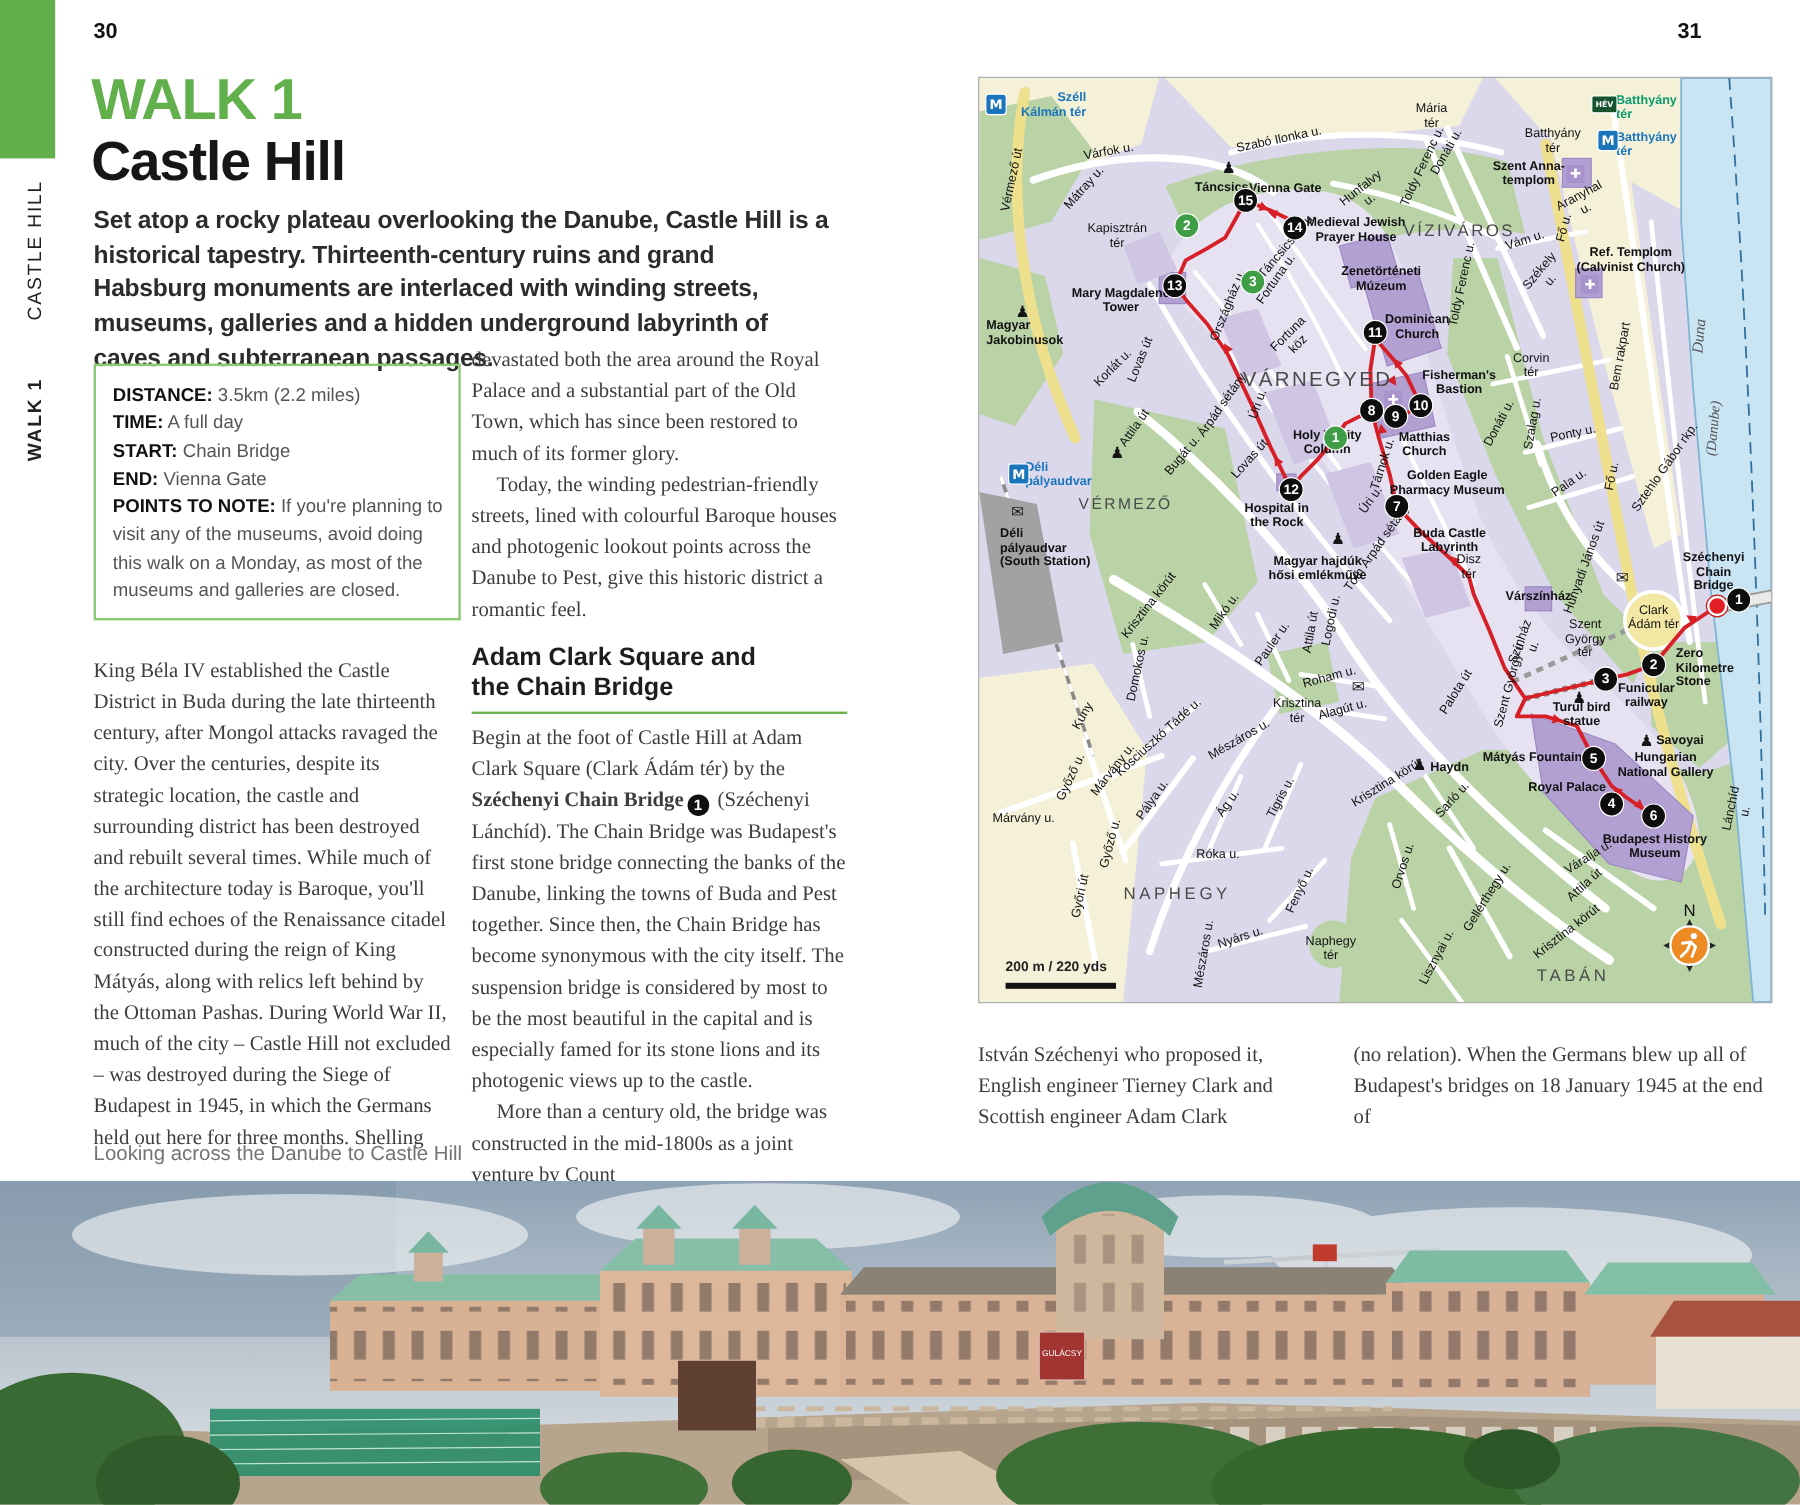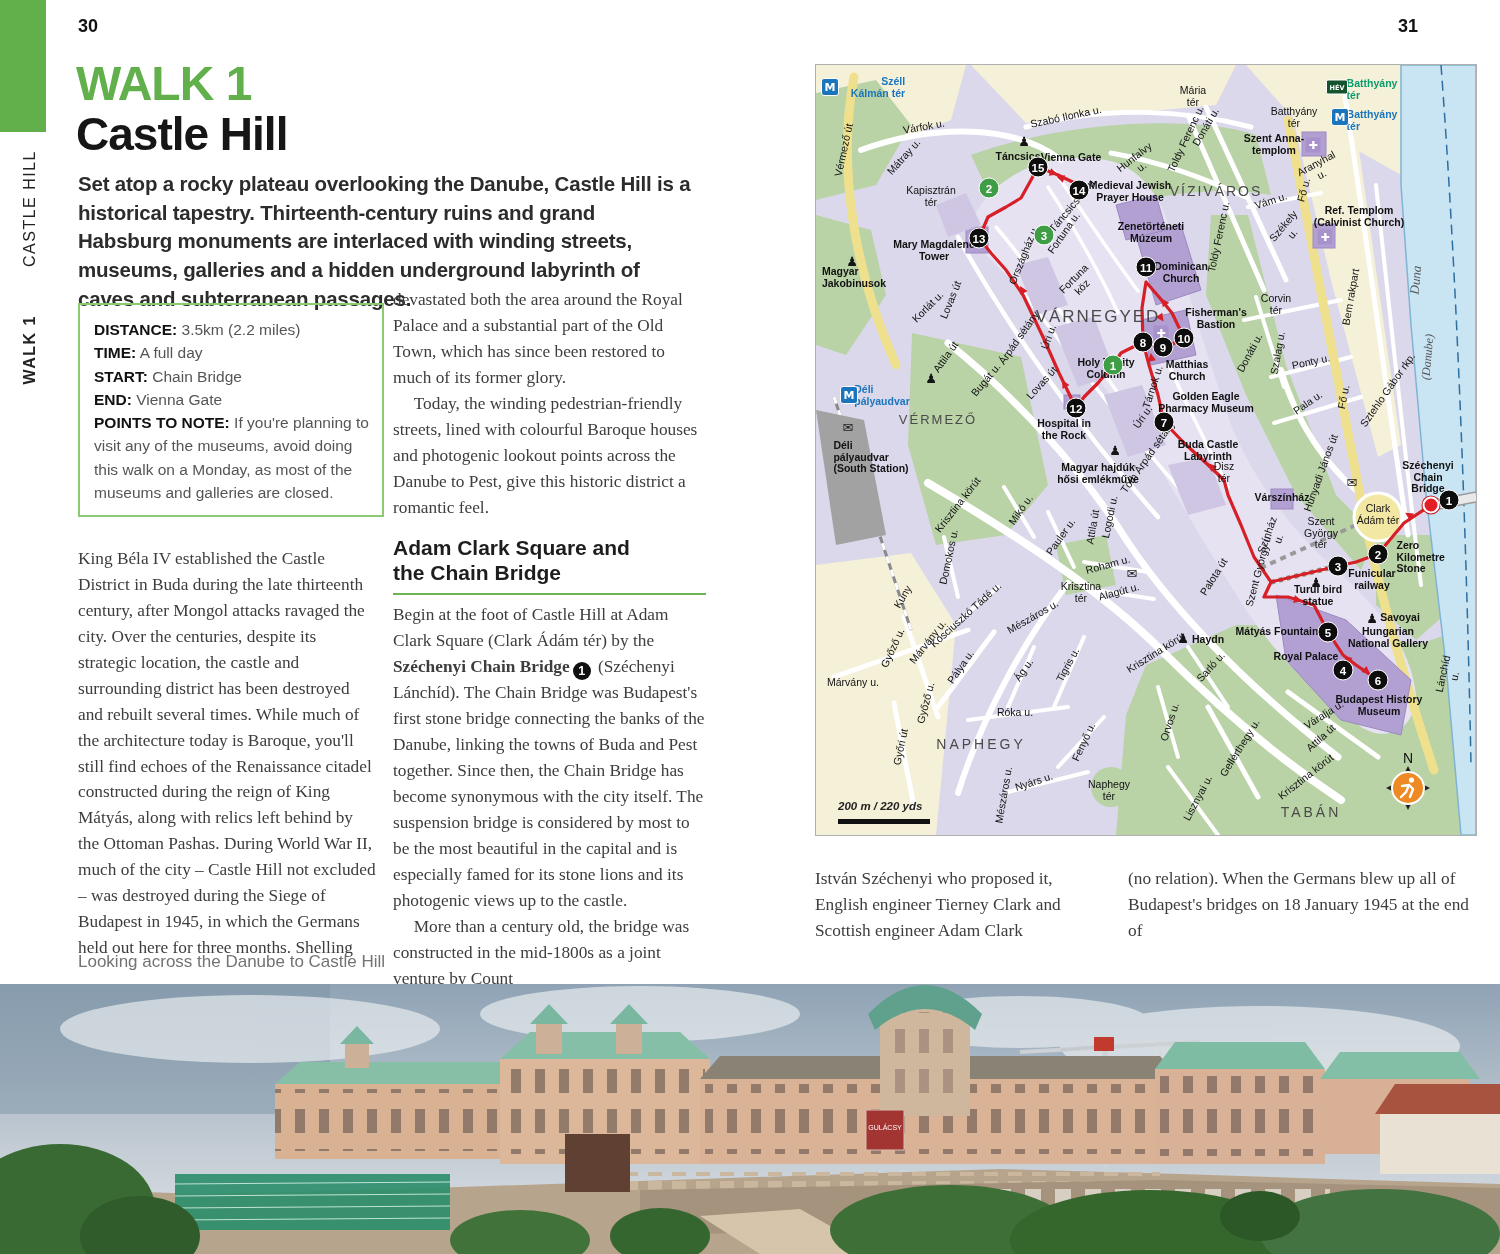--- a/index.html
+++ b/index.html
@@ -65,21 +65,21 @@
   .micon.hev{width:20px;height:13px;background:#14532d;color:#fff;font-size:6.5px;
              font-weight:bold;display:flex;align-items:center;justify-content:center;
              border-radius:2px;border:1px solid #fff;}
   .micon.statue{font-size:13px;color:#151515;}
   .micon.church{width:15px;height:15px;background:#a892cc;color:#fff;font-size:11px;
                 display:flex;align-items:center;justify-content:center;}
   .micon.mail{font-size:13px;color:#222;}
   .micon.reddot{width:13px;height:13px;border-radius:50%;background:#e31e24;
                 border:2px solid #fff;box-shadow:0 0 0 1px #c21b20;}
   .micon.north{width:46px;height:46px;}
-  #scale-label{position:absolute;left:22px;top:735px;font-weight:bold;font-size:11.5px;z-index:4;font-style:italic;}
+  #scale-label{position:absolute;left:22px;top:735px;font-weight:bold;font-size:11.5px;z-index:4;}
   #scale-bar{position:absolute;left:22px;top:754px;width:92px;height:5px;background:#111;z-index:4;}
 
   
   #photo{position:absolute;left:0;top:984px;width:1500px;height:270px;}
 </style>
 </head>
 <body>
 
 <div class="side-bar"></div>
 <div class="vlabel" id="v-title">CASTLE HILL</div>
@@ -424,21 +424,21 @@
       <div class="stop" style="left: 633px; top: 435px;">1</div>
       <div class="stop" style="left: 562px; top: 489px;">2</div>
       <div class="stop" style="left: 522px; top: 501px;">3</div>
       <div class="stop" style="left: 527px; top: 605px;">4</div>
       <div class="stop" style="left: 512px; top: 567px;">5</div>
       <div class="stop" style="left: 562px; top: 615px;">6</div>
       <div class="stop" style="left: 348px; top: 357px;">7</div>
       <div class="stop" style="left: 327px; top: 277px;">8</div>
       <div class="stop" style="left: 347px; top: 282px;">9</div>
       <div class="stop" style="left: 368px; top: 273px;">10</div>
-      <div class="stop" style="left: 330px; top: 202px;">11</div>
+      <div class="stop" style="left: 330px; top: 212px;">11</div>
       <div class="stop" style="left: 260px; top: 343px;">12</div>
       <div class="stop" style="left: 163px; top: 173px;">13</div>
       <div class="stop" style="left: 263px; top: 125px;">14</div>
       <div class="stop" style="left: 222px; top: 102px;">15</div>
       <div class="stop gstop" style="left: 297px; top: 300px;">1</div>
       <div class="stop gstop" style="left: 173px; top: 123px;">2</div>
       <div class="stop gstop" style="left: 228px; top: 170px;">3</div>
       <div class="micon metro" style="left: 14px; top: 22px;">M</div>
       <div class="micon metro" style="left: 33px; top: 330px;">M</div>
       <div class="micon metro" style="left: 524px; top: 52px;">M</div>

